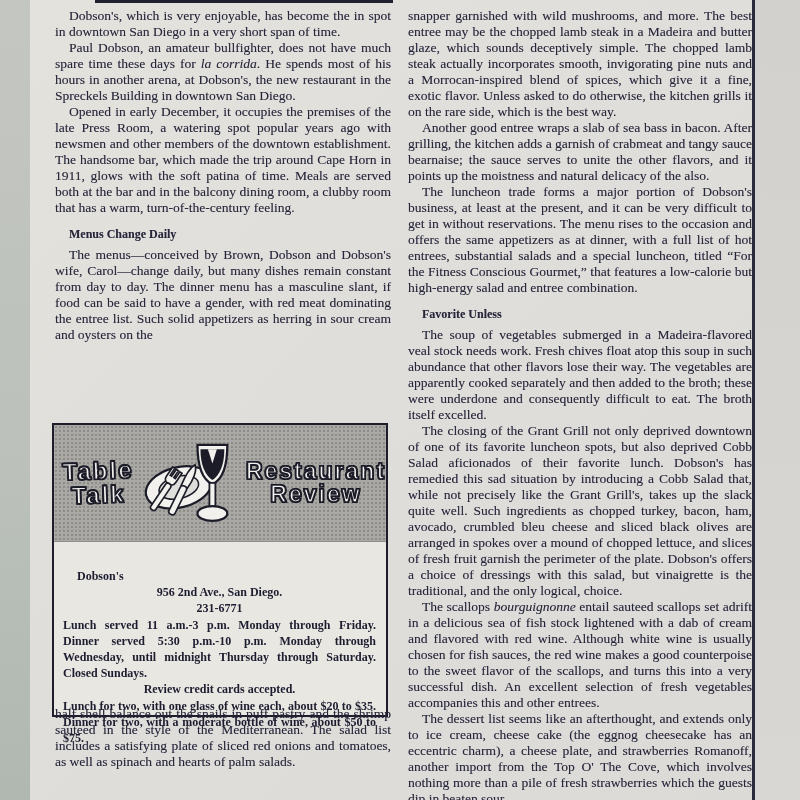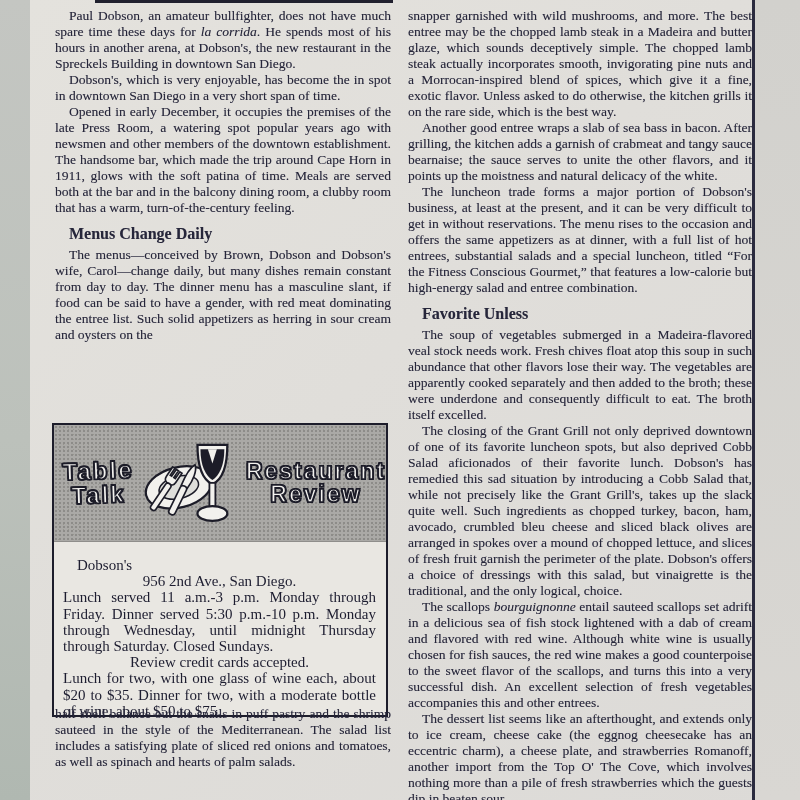--- a/index.html
+++ b/index.html
@@ -30,21 +30,21 @@
     position:absolute;color:#26263a;font-size:13.5px;line-height:16px;
     text-align:justify;
     text-shadow:0.2px 0.2px 0 rgba(30,30,55,0.3);
   }
   .col p{margin:0;}
   .col p.indent{text-indent:14px;}
   .col-left-top{left:55px;top:8px;width:336px;}
   .col-left-bottom{left:55px;top:706px;width:336px;height:67px;overflow:hidden;}
   .col-right{left:408px;top:8px;width:344px;height:792px;overflow:hidden;}
   .subhead{
-    font-weight:bold;font-size:16px;margin:10px 0 5px 0;padding-left:14px;
+    font-weight:bold;font-size:12px;margin:10px 0 5px 0;padding-left:14px;
     text-align:left;
   }
   
   .review-box{
     position:absolute;left:52px;top:423px;width:336px;height:294px;
     border:2px solid #1d1d2b;background:#e9e7e2;box-sizing:border-box;
   }
   .review-box-header{
     height:117px;display:flex;align-items:center;justify-content:space-between;
     padding:0 5px;box-sizing:border-box;
@@ -60,39 +60,39 @@
     font-weight:bold;color:#f3f2ef;
     -webkit-text-stroke:1.6px #1c1c28;
     text-shadow:1px 1px 0 #1c1c28,-1px -1px 0 #1c1c28,1px -1px 0 #1c1c28,-1px 1px 0 #1c1c28;
     letter-spacing:2px;line-height:1.02;
   }
   .banner-title.left{font-size:24px;transform:rotate(-2deg);margin-left:4px;}
   .banner-title.left .line2{padding-left:8px;}
   .banner-title.right{font-size:23px;text-align:center;margin-right:12px;}
   .banner-art{flex:0 0 auto;margin-top:2px;}
   .review-box-info{
-    padding:15px 10px 0 9px;color:#1d1d30;font-weight:normal;
-    font-size:15px;line-height:16.2px;text-align:justify;
+    padding:26px 10px 0 9px;color:#1d1d30;font-weight:bold;
+    font-size:12px;line-height:16.2px;text-align:justify;
   }
   .review-box-info p{margin:0;}
   .rb-name{text-indent:14px;text-align:left;}
   .rb-line{text-align:center;}
 </style>
 </head>
 <body>
 
 <div class="paper"></div>
 <div class="scan-strip"></div>
 <div class="right-margin"></div>
 <div class="top-rule"></div>
 <div class="col-rule-right"></div>
 
 <div class="col col-left-top">
+  <p class="indent">Dobson's, which is very enjoyable, has become the in spot in downtown San Diego in a very short span of time.</p>
   <p class="indent"><span>Paul Dobson, an amateur bullfighter, does not have much spare time these days for </span><span style="font-style: italic;">la corrida</span><span>. He spends most of his hours in another arena, at Dobson's, the new restaurant in the Spreckels Building in downtown San Diego.</span></p>
-  <p class="indent">Dobson's, which is very enjoyable, has become the in spot in downtown San Diego in a very short span of time.</p>
   <p class="indent">Opened in early December, it occupies the premises of the late Press Room, a watering spot popular years ago with newsmen and other members of the downtown establishment. The handsome bar, which made the trip around Cape Horn in 1911, glows with the soft patina of time. Meals are served both at the bar and in the balcony dining room, a clubby room that has a warm, turn-of-the-century feeling.</p>
   <h3 class="subhead">Menus Change Daily</h3>
   <p class="indent">The menus—conceived by Brown, Dobson and Dobson's wife, Carol—change daily, but many dishes remain constant from day to day. The dinner menu has a masculine slant, if food can be said to have a gender, with red meat dominating the entree list. Such solid appetizers as herring in sour cream and oysters on the</p>
 </div>
 
 <div class="review-box">
   <div class="review-box-header">
     <div class="banner-title left">
       <div class="line1">Table</div>
       <div class="line2">Talk</div>
@@ -123,32 +123,33 @@
       </g>
     </svg>
     <div class="banner-title right">
       <div class="line1">Restaurant</div>
       <div class="line2">Review</div>
     </div>
   </div>
   <div class="review-box-info">
     <p class="rb-name">Dobson's</p>
     <p class="rb-line">956 2nd Ave., San Diego.</p>
+    <p class="rb-line">231-6771</p>
     <p>Lunch served 11 a.m.-3 p.m. Monday through Friday. Dinner served 5:30 p.m.-10 p.m. Monday through Wednesday, until midnight Thursday through Saturday. Closed Sundays.</p>
     <p class="rb-line">Review credit cards accepted.</p>
     <p>Lunch for two, with one glass of wine each, about $20 to $35. Dinner for two, with a moderate bottle of wine, about $50 to $75.</p>
   </div>
 </div>
 
 <div class="col col-left-bottom">
   <p>half shell balance out the snails in puff pastry and the shrimp sauteed in the style of the Mediterranean. The salad list includes a satisfying plate of sliced red onions and tomatoes, as well as spinach and hearts of palm salads.</p>
 </div>
 
 <div class="col col-right">
   <p>snapper garnished with wild mushrooms, and more. The best entree may be the chopped lamb steak in a Madeira and butter glaze, which sounds deceptively simple. The chopped lamb steak actually incorporates smooth, invigorating pine nuts and a Morrocan-inspired blend of spices, which give it a fine, exotic flavor. Unless asked to do otherwise, the kitchen grills it on the rare side, which is the best way.</p>
-  <p class="indent">Another good entree wraps a slab of sea bass in bacon. After grilling, the kitchen adds a garnish of crabmeat and tangy sauce bearnaise; the sauce serves to unite the other flavors, and it points up the moistness and natural delicacy of the white.</p>
+  <p class="indent">Another good entree wraps a slab of sea bass in bacon. After grilling, the kitchen adds a garnish of crabmeat and tangy sauce bearnaise; the sauce serves to unite the other flavors, and it points up the moistness and natural delicacy of the also.</p>
   <p class="indent">The luncheon trade forms a major portion of Dobson's business, at least at the present, and it can be very difficult to get in without reservations. The menu rises to the occasion and offers the same appetizers as at dinner, with a full list of hot entrees, substantial salads and a special luncheon, titled “For the Fitness Conscious Gourmet,” that features a low-calorie but high-energy salad and entree combination.</p>
   <h3 class="subhead">Favorite Unless</h3>
   <p class="indent">The soup of vegetables submerged in a Madeira-flavored veal stock needs work. Fresh chives float atop this soup in such abundance that other flavors lose their way. The vegetables are apparently cooked separately and then added to the broth; these were underdone and consequently difficult to eat. The broth itself excelled.</p>
   <p class="indent">The closing of the Grant Grill not only deprived downtown of one of its favorite luncheon spots, but also deprived Cobb Salad aficionados of their favorite lunch. Dobson's has remedied this sad situation by introducing a Cobb Salad that, while not precisely like the Grant Grill's, takes up the slack quite well. Such ingredients as chopped turkey, bacon, ham, avocado, crumbled bleu cheese and sliced black olives are arranged in spokes over a mound of chopped lettuce, and slices of fresh fruit garnish the perimeter of the plate. Dobson's offers a choice of dressings with this salad, but vinaigrette is the traditional, and the only logical, choice.</p>
   <p class="indent"><span>The scallops </span><span style="font-style: italic;">bourguignonne</span><span> entail sauteed scallops set adrift in a delicious sea of fish stock lightened with a dab of cream and flavored with red wine. Although white wine is usually chosen for fish sauces, the red wine makes a good counterpoise to the sweet flavor of the scallops, and turns this into a very successful dish. An excellent selection of fresh vegetables accompanies this and other entrees.</span></p>
   <p class="indent">The dessert list seems like an afterthought, and extends only to ice cream, cheese cake (the eggnog cheesecake has an eccentric charm), a cheese plate, and strawberries Romanoff, another import from the Top O' The Cove, which involves nothing more than a pile of fresh strawberries which the guests dip in beaten sour</p>
 </div>
 
 </body></html>

